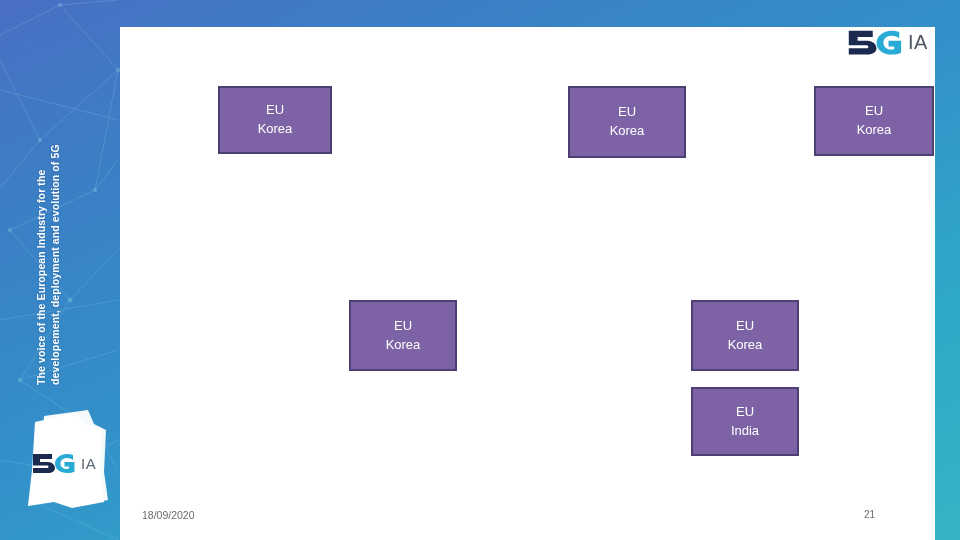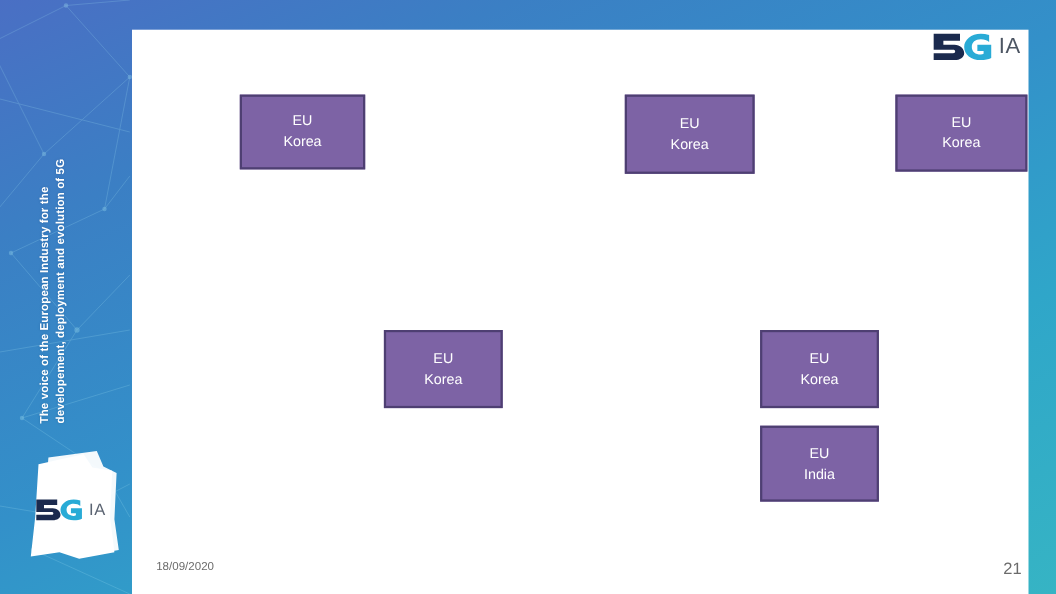--- a/index.html
+++ b/index.html
@@ -165,23 +165,23 @@
   .footer-date {
     position: absolute;
     left: 142px;
     top: 509px;
     font-size: 10.5px;
     color: #6b6b6b;
     font-family: "Liberation Sans", sans-serif;
   }
   .footer-page {
     position: absolute;
-    left: 912px;
+    left: 864px;
     top: 509px;
-    font-size: 15px;
+    font-size: 10px;
     color: #6b6b6b;
     font-family: "Liberation Sans", sans-serif;
   }
 </style>
 </head>
 <body>
 
 <div id="slide">
 
   <div class="frame-bg"></div>

